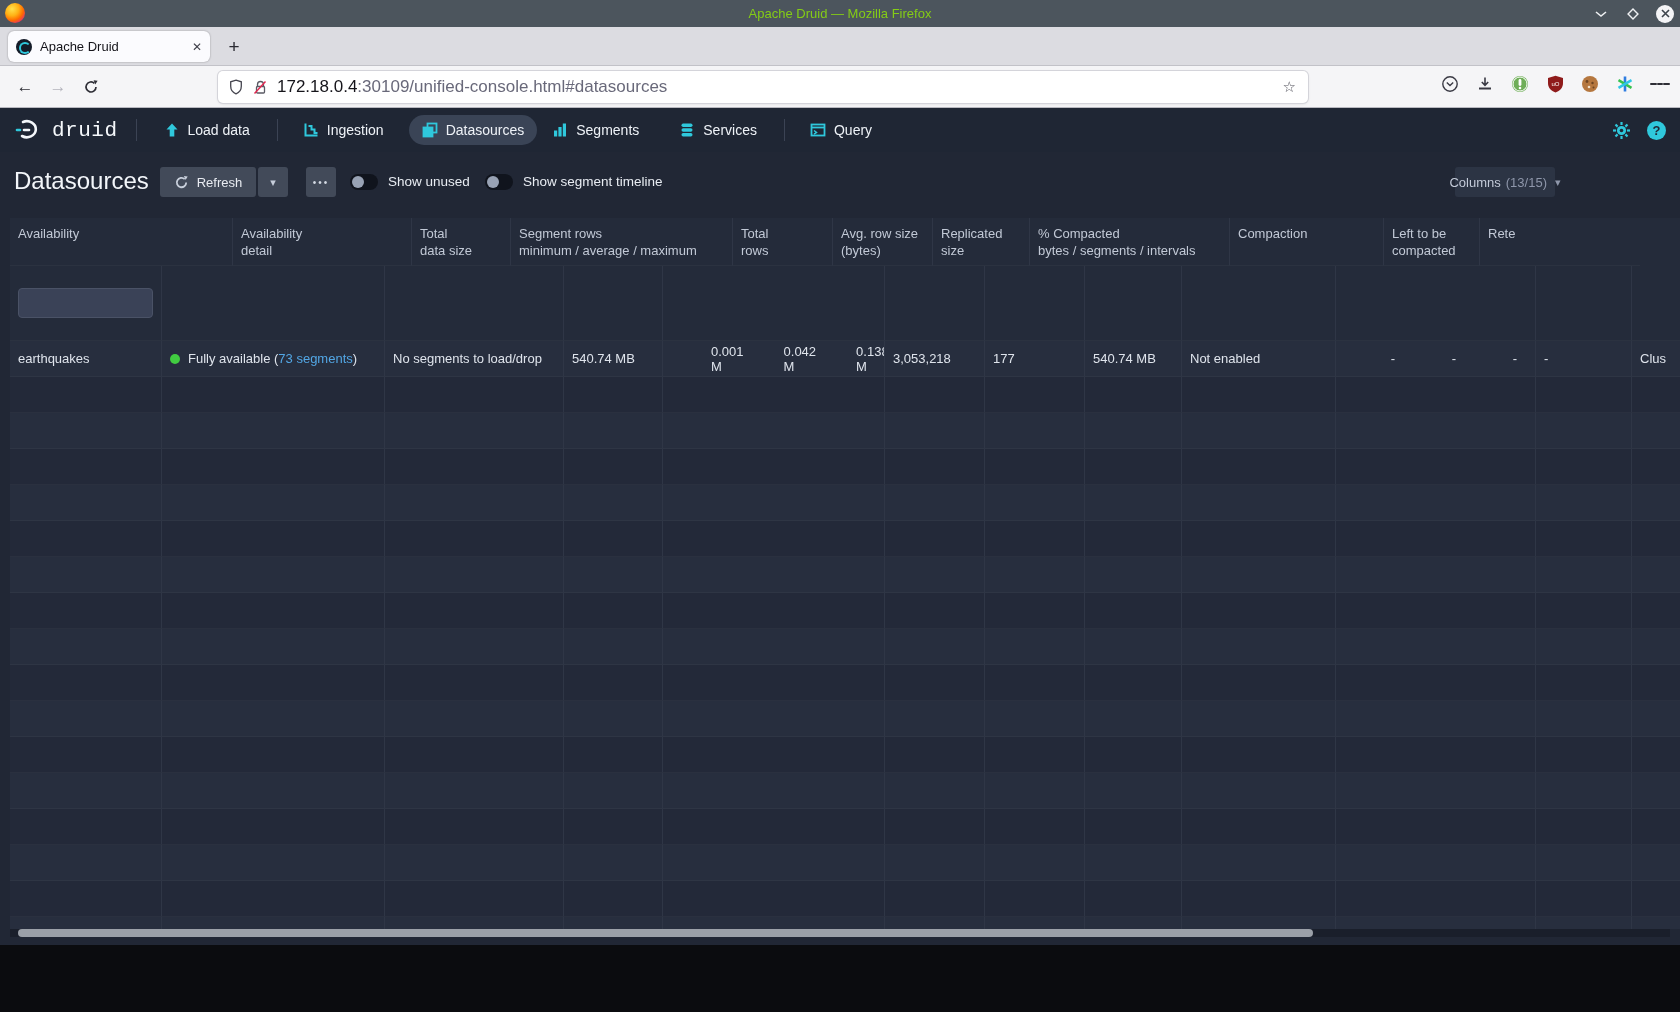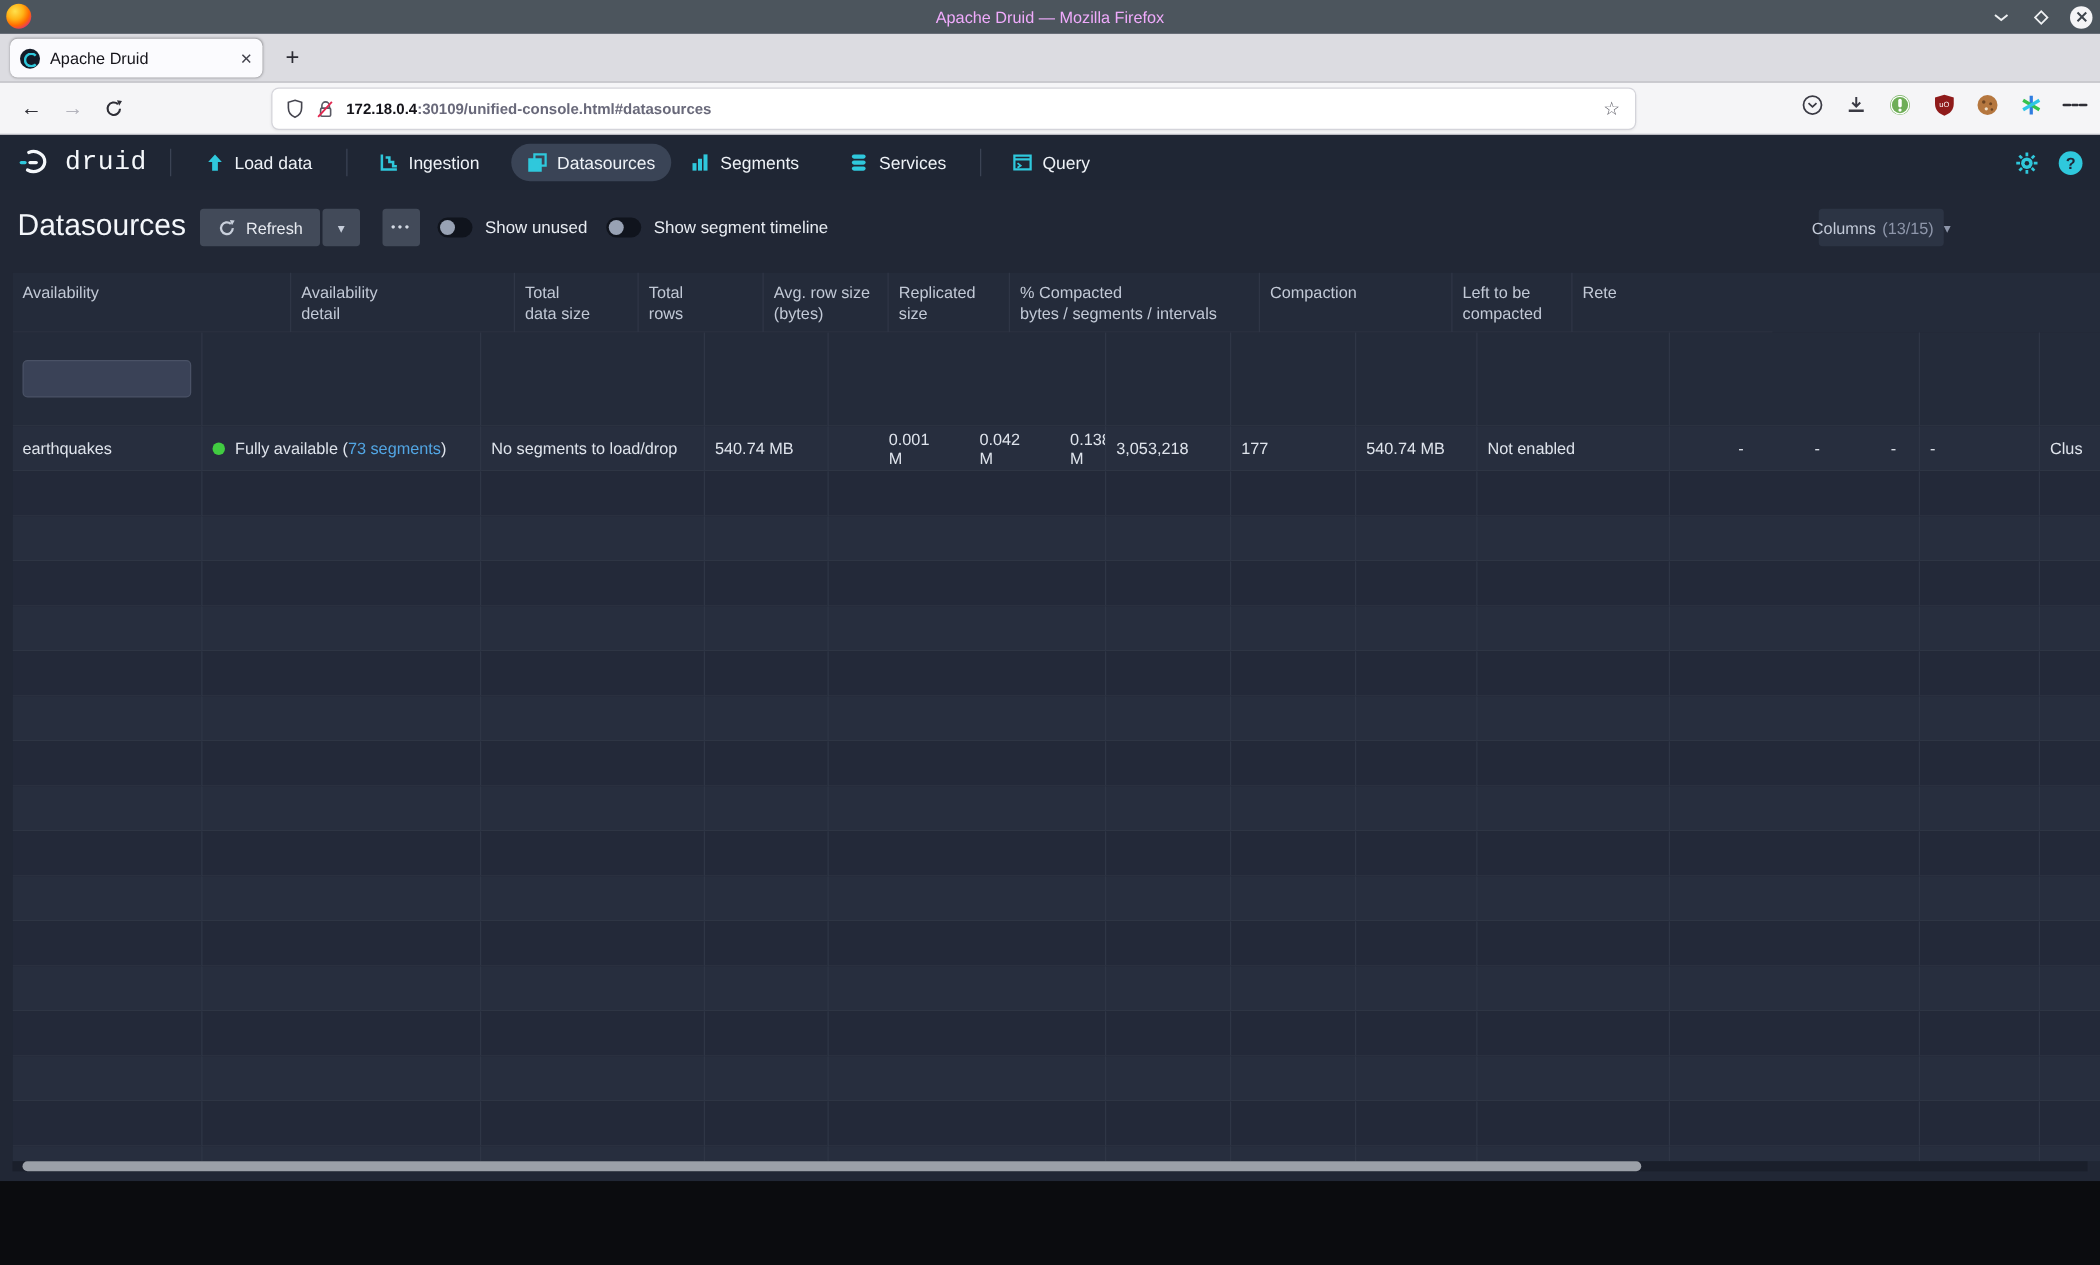--- a/index.html
+++ b/index.html
@@ -4,21 +4,21 @@
 <style>
   * { margin:0; padding:0; box-sizing:border-box; }
   html,body { width:1680px; height:1012px; background:#0b0c0f; font-family:"Liberation Sans", sans-serif; overflow:hidden; }
   .window { position:absolute; top:0; left:0; width:1680px; height:945px; background:#212735; }
 
   
   .titlebar { position:absolute; top:0; left:0; width:1680px; height:27px; background:#4c555d; }
   .fx-logo { position:absolute; left:5px; top:3px; width:20px; height:20px; border-radius:50%;
     background:radial-gradient(circle at 35% 30%, #ffe14d 0%, #ffb215 35%, #ff6a00 60%, #e3336d 80%, #8b2a9e 100%); }
   .win-title { position:absolute; top:0; left:0; width:100%; height:27px; line-height:27px; text-align:center;
-    color:#f0abfc; font-size:13px; }
+    color:#84cc16; font-size:13px; }
   .win-controls { position:absolute; right:6px; top:0; height:27px; display:flex; align-items:center; gap:14px; }
   .wc { width:18px; height:18px; display:flex; align-items:center; justify-content:center; }
   .wc svg { display:block; }
   .wc-close { background:#f4f4f6; border-radius:50%; }
 
   .tabbar { position:absolute; top:27px; left:0; width:1680px; height:39px; background:#dcdce1; border-bottom:1px solid #c2c2c8; }
   .tab { position:absolute; left:8px; top:4px; width:202px; height:31px; background:#fbfbfe; border-radius:6px;
     box-shadow:0 0 2px rgba(0,0,0,.35); display:flex; align-items:center; padding:0 8px; }
   .tab-fav { width:16px; height:16px; border-radius:50%; background:#141b28; position:relative; flex:none; }
   .tab-fav::after { content:""; position:absolute; left:3px; top:3px; width:8px; height:8px; border:2px solid #2fc8dc;
@@ -27,21 +27,21 @@
   .tab-close { font-size:12px; color:#42424c; cursor:default; }
   .newtab { position:absolute; left:220px; top:6px; width:28px; height:28px; font-size:19px; color:#2b2b33;
     display:flex; align-items:center; justify-content:center; }
 
   .toolbar { position:absolute; top:66px; left:0; width:1680px; height:42px; background:#f5f5f7; border-bottom:1px solid #b9b9c0; }
   .navbtn { position:absolute; top:8px; width:26px; height:26px; display:flex; align-items:center; justify-content:center;
     font-size:17px; color:#2e2e36; }
   .navbtn.disabled { color:#b3b3bc; }
   .urlbar { position:absolute; left:218px; top:5px; width:1090px; height:32px; background:#ffffff; border-radius:5px;
     box-shadow:0 0 0 1px #d4d4da, 0 1px 3px rgba(0,0,0,.12); display:flex; align-items:center; padding:0 10px; }
-  .url-text { font-size:12px; margin-left:8px; white-space:nowrap;font-weight:bold; }
+  .url-text { font-size:17px; margin-left:8px; white-space:nowrap; }
   .url-host { color:#15141a; }
   .url-rest { color:#69697a; }
   .url-star { position:absolute; right:12px; font-size:15px; color:#55555f; }
   .tb-icons { position:absolute; right:10px; top:8px; display:flex; align-items:center; gap:15px; }
   .tb-ic { width:20px; height:20px; display:flex; align-items:center; justify-content:center; }
   .hamburger div { width:16px; height:2px; background:#2e2e36; margin:2px 0; border-radius:1px; }
 
   
   .dnav { position:absolute; top:108px; left:0; width:1680px; height:44px; background:#1f2634; display:flex; align-items:center; }
   .brand { display:flex; align-items:center; margin-left:14px;font-family:Liberation Mono, monospace; }
@@ -305,20 +305,22 @@
     </div>
   </div>
 
   <div class="tablewrap">
     <div class="trow thead">
       <div class="td c1">Availability</div>
       <div class="td c2">Availability
 detail</div>
       <div class="td c3">Total
 data size</div>
+      <div class="td c4">Segment rows
+minimum / average / maximum</div>
       <div class="td c5">Total
 rows</div>
       <div class="td c6">Avg. row size
 (bytes)</div>
       <div class="td c7">Replicated
 size</div>
       <div class="td c9">% Compacted
 bytes / segments / intervals</div>
       <div class="td c8">Compaction</div>
       <div class="td c10">Left to be

